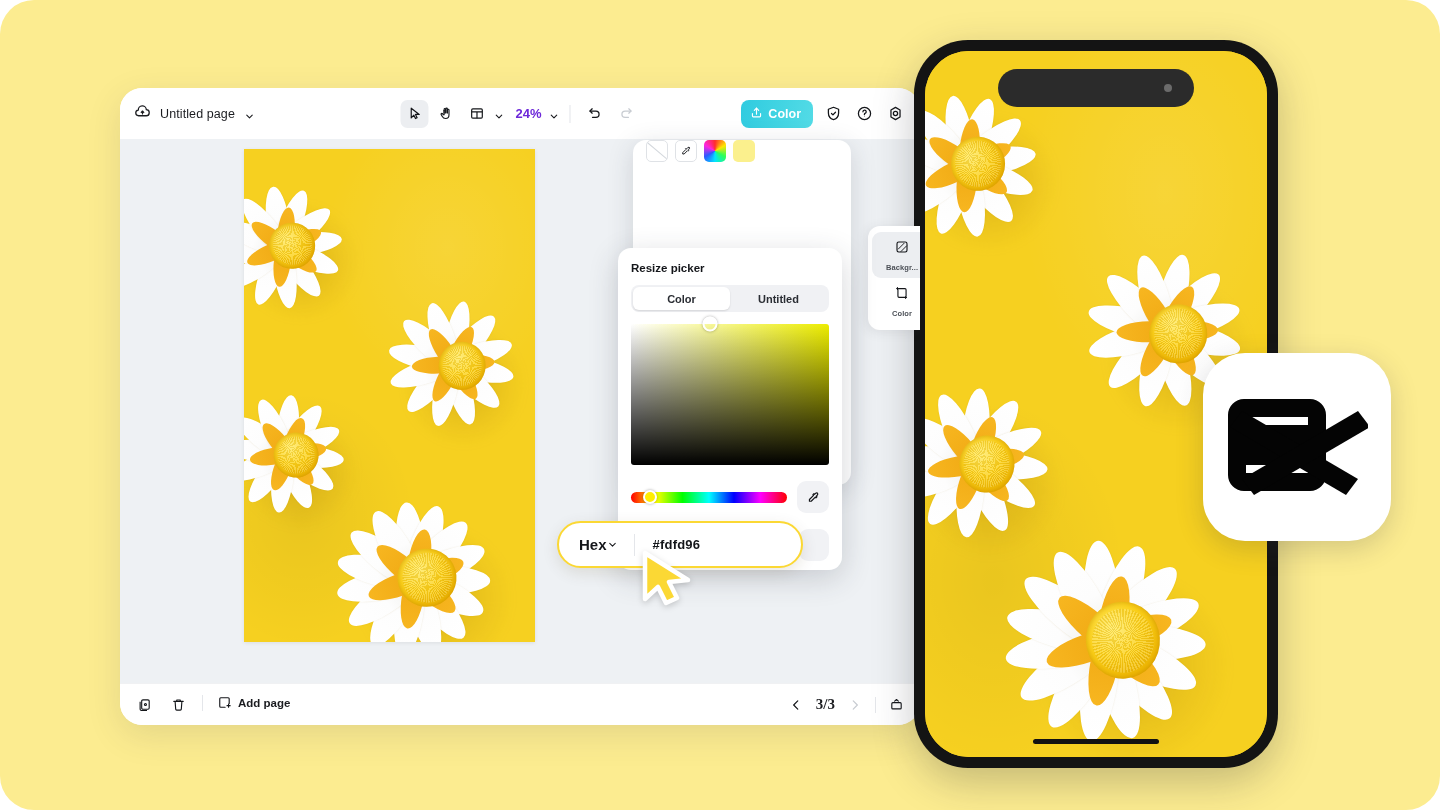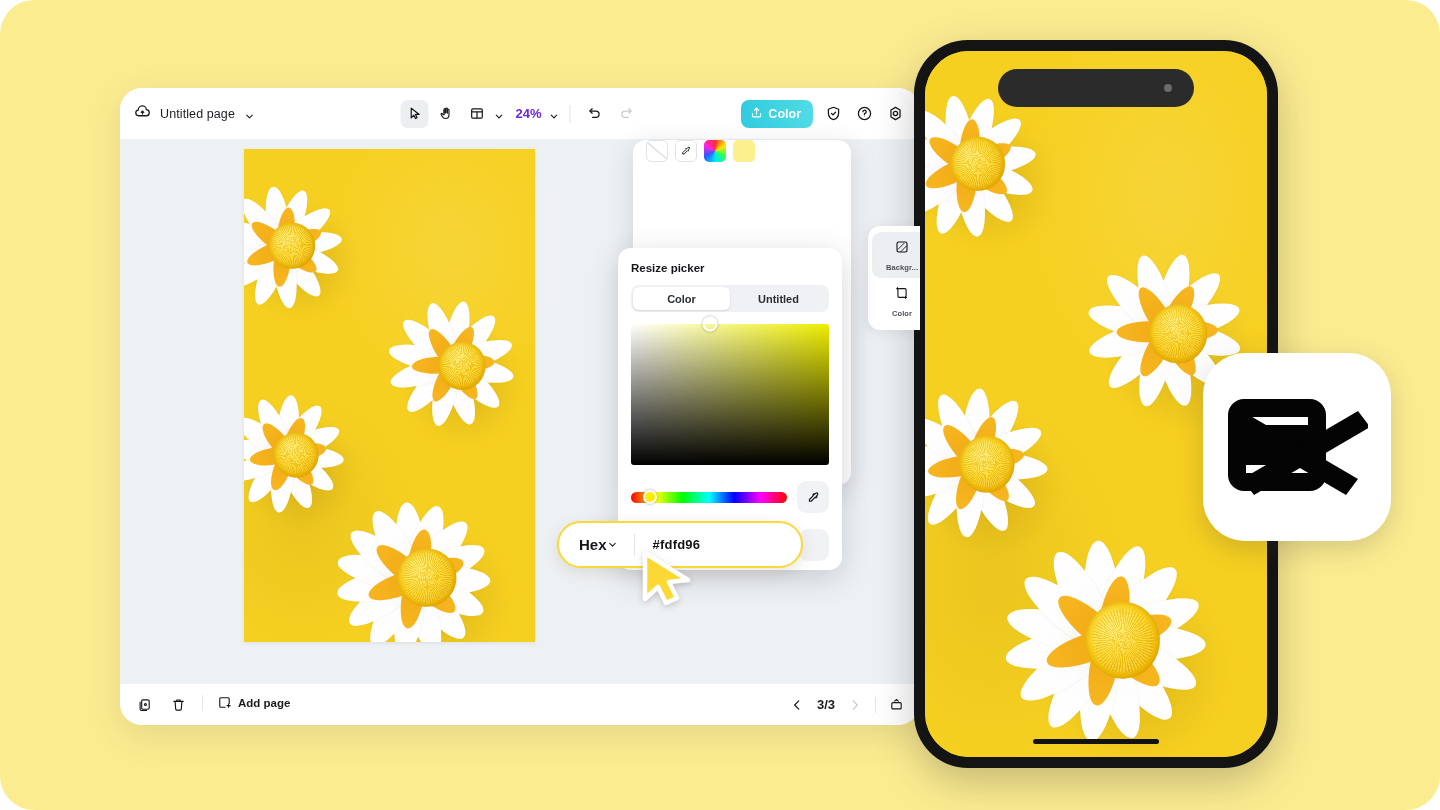--- a/index.html
+++ b/index.html
@@ -130,21 +130,21 @@
   #bottombar {
     position:absolute; bottom:0; left:0; right:0; height:42px;
     background:#fff; display:flex; align-items:center; padding: 0 14px;
     border-top: 1px solid #f0f1f3;
   }
   .bb-left { display:flex; align-items:flex-start; gap: 14px; }
   .bb-ico { width:20px; height:20px; display:flex; align-items:center; justify-content:center; cursor:pointer; }
   .add-page { display:flex; align-items:center; gap:6px; cursor:pointer;
               font-size:11.5px; color:#1b1c20; font-weight:600; }
   .bb-right { margin-left:auto; display:flex; align-items:center; gap:10px; }
-  .pg-ind { font-size:13px; font-weight:700; color:#1b1c20; }
+  .pg-ind { font-size:15px; font-weight:700; color:#1b1c20;font-family:Liberation Serif, serif; }
   .bb-sep { width:1px; height:16px; background:#e4e6ea; }
 
   
   #tool-rail {
     position:absolute; right:0px; top:138px;
     width:52px; background:#fff;
     border-radius:12px 0 0 12px;
     box-shadow: -2px 2px 12px rgba(60,60,70,.10);
     padding: 6px 4px; z-index: 12;
   }

